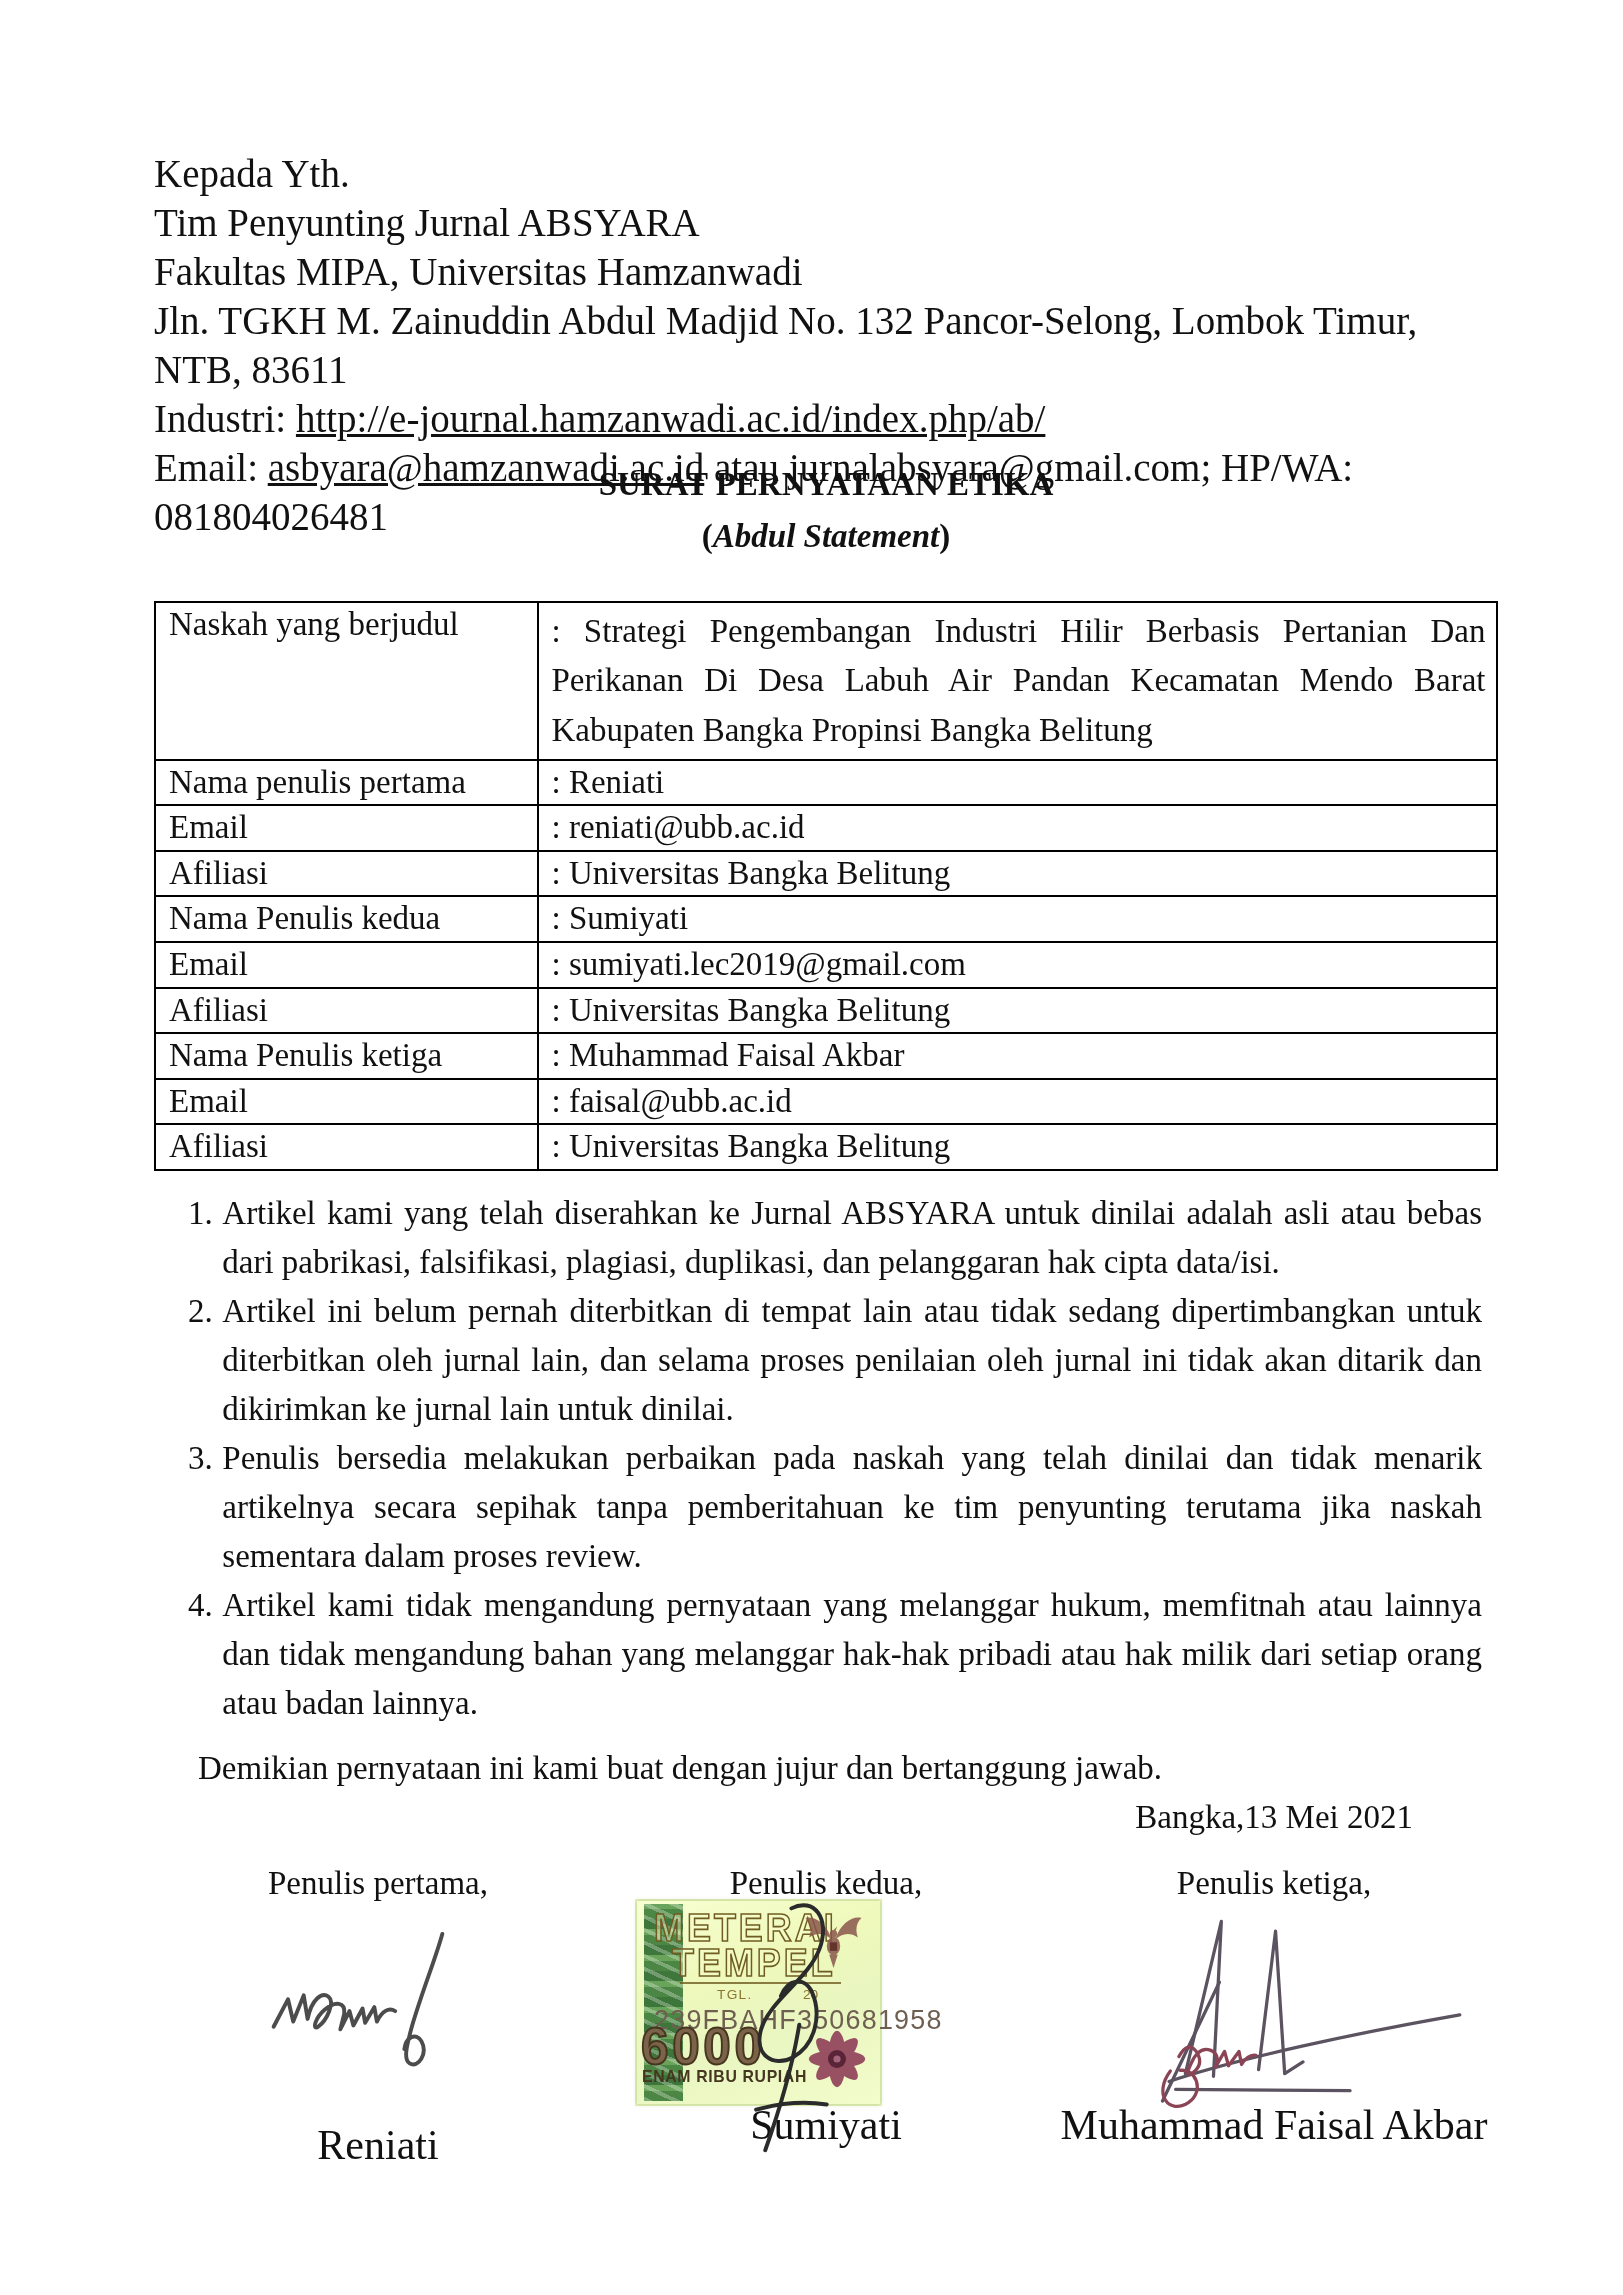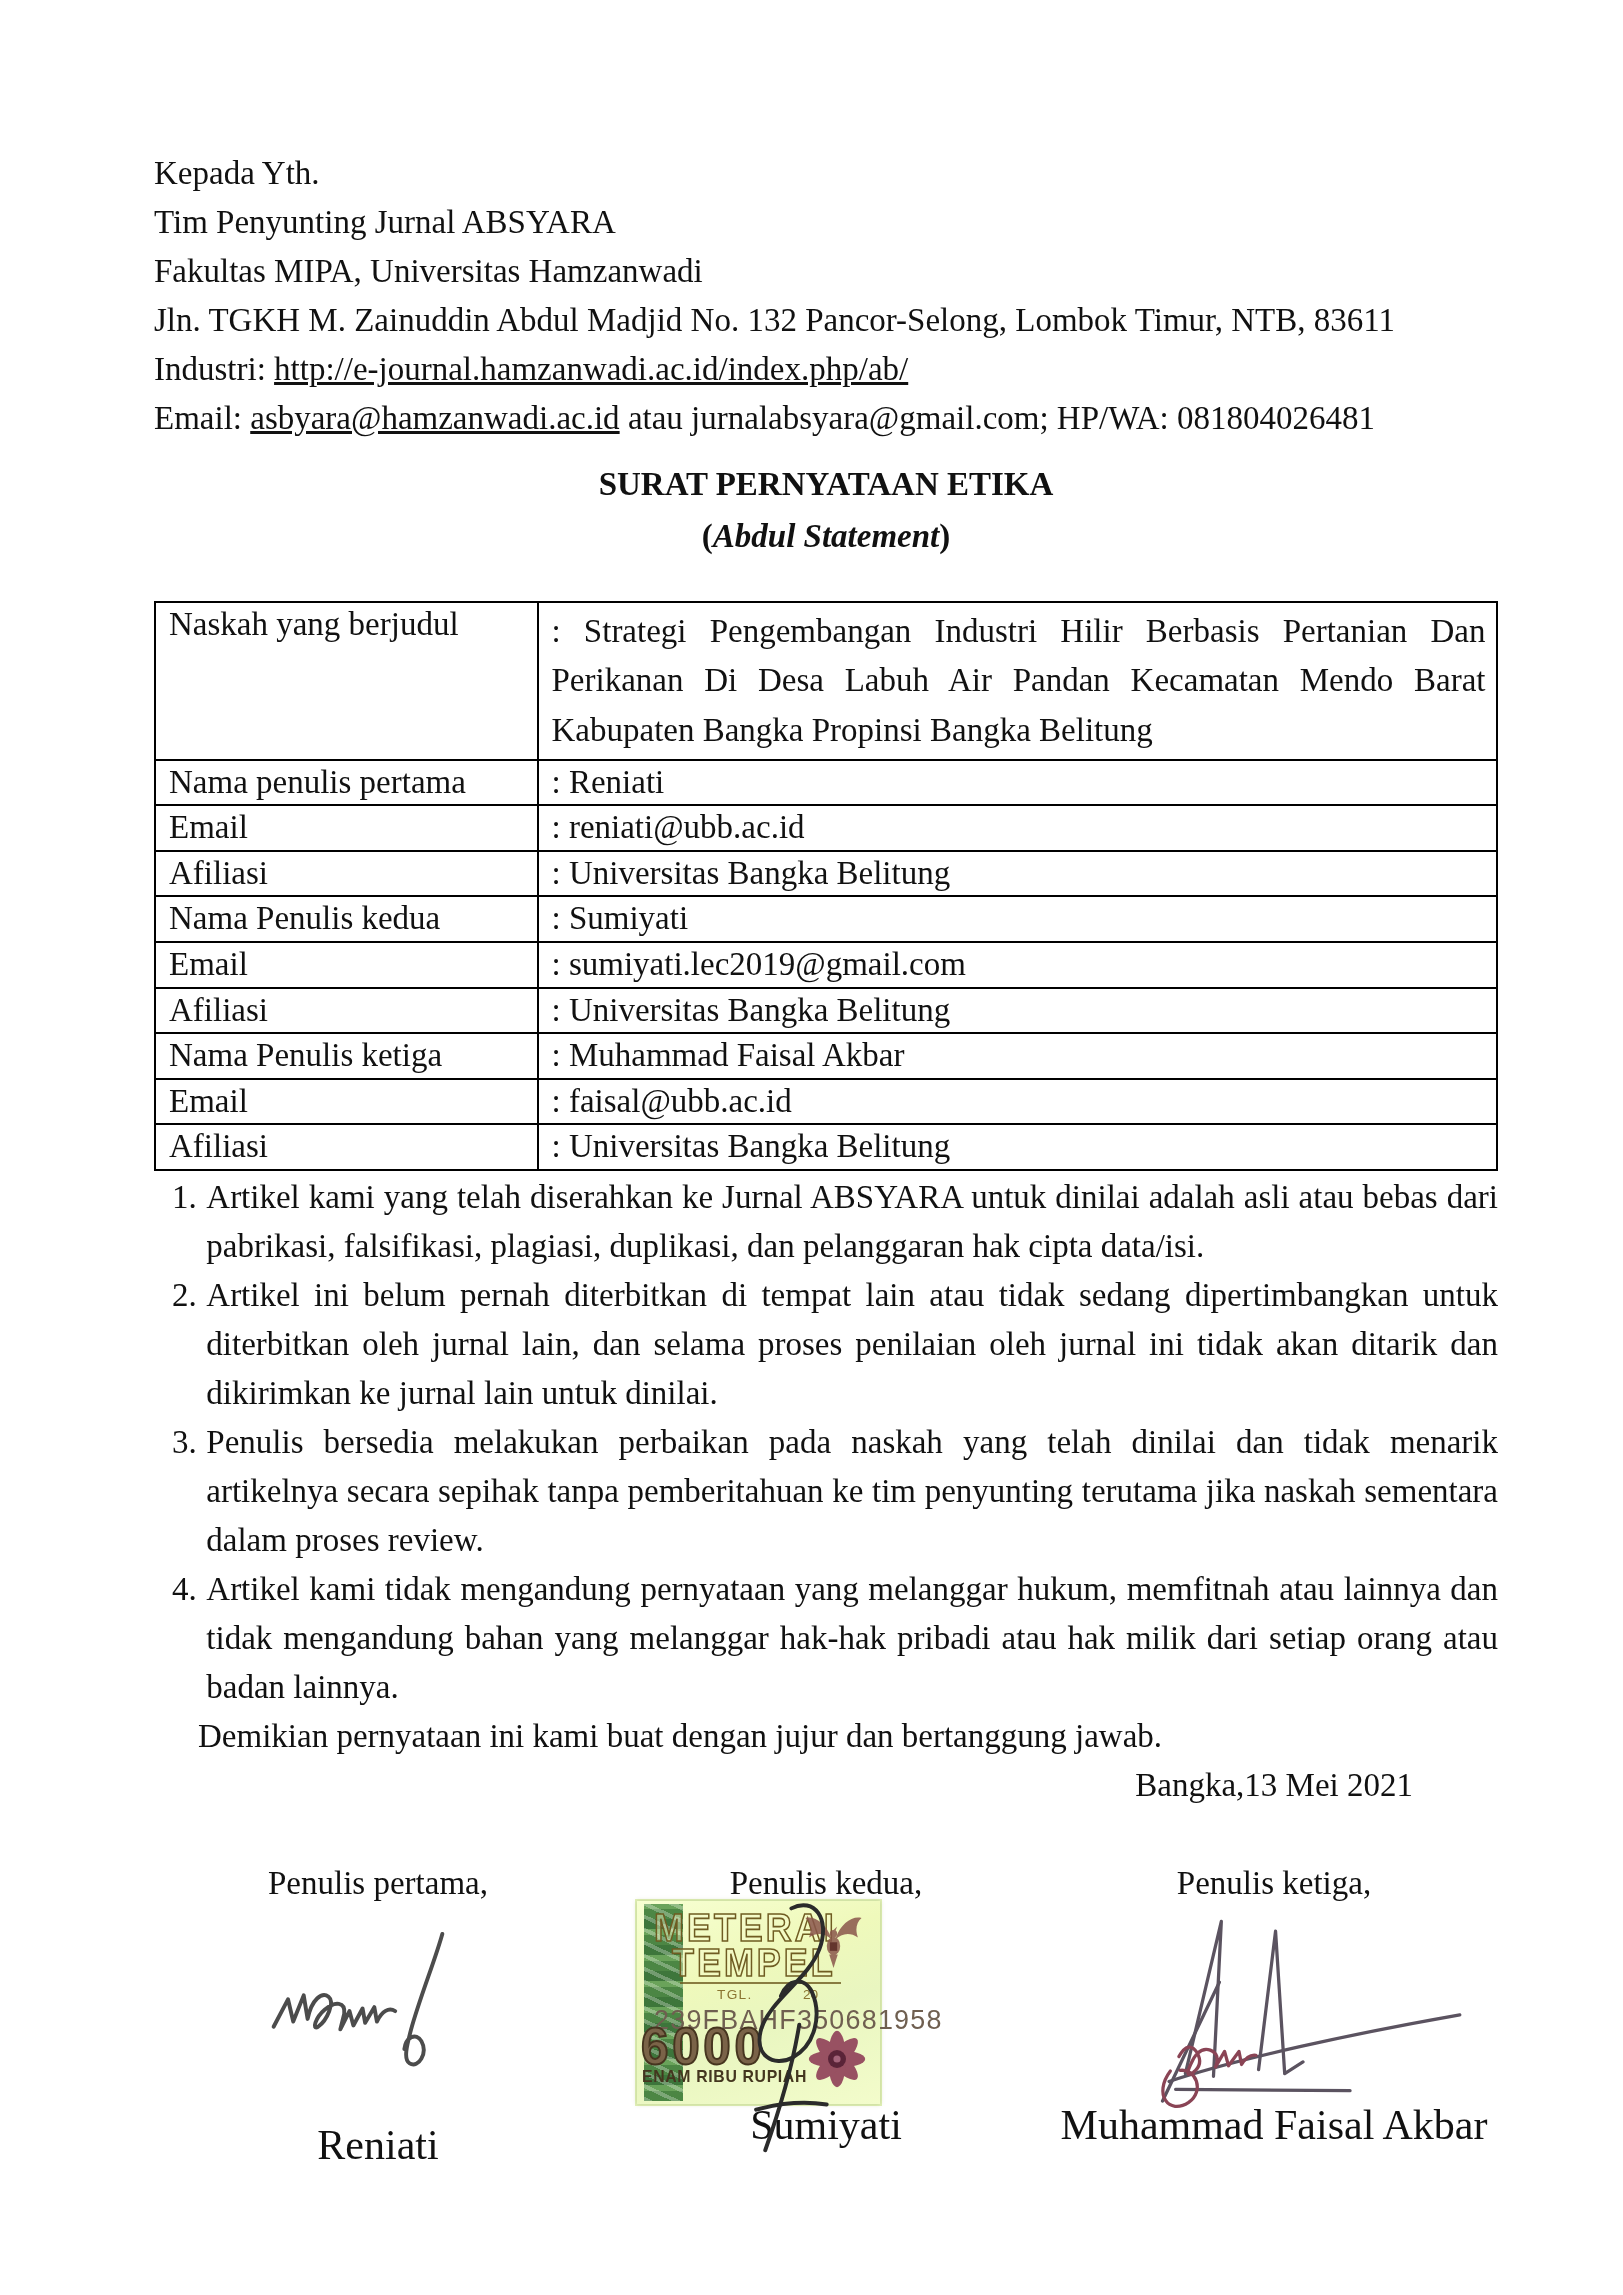--- a/index.html
+++ b/index.html
@@ -6,41 +6,41 @@
   .page{
     position:relative;
     width:1623px;height:2295px;
     background:#ffffff;
     font-family:"Liberation Serif", serif;
     color:#111;
     overflow:hidden;
   }
   .abs{position:absolute;left:154px;width:1344px;}
   
-  .address{top:149px;font-size:33px;line-height:49px;}
+  .address{top:149px;font-size:39px;line-height:49px;}
   .address a{color:#111;}
   
   .title-block{top:458px;text-align:center;font-size:33px;line-height:52px;font-weight:bold;}
   .title-block .sub i{font-style:italic;}
   
   .info-table-wrap{top:601px;}
   table.info{border-collapse:collapse;width:100%;table-layout:fixed;}
   table.info td{
     border:2.6px solid #000;
     font-size:33px;line-height:1.16;
     padding:2px 10.5px 3.3px 13px;
     vertical-align:middle;
   }
   td.lbl{width:357px;}
   td.val{}
   tr.first td{vertical-align:top;}
   tr.first td.val{text-align:justify;line-height:1.5;padding-top:3.9px;}
   
   .statement{top:1173px;font-size:33px;line-height:49px;}
-  .statement ol{margin:0;padding:0 0 0 51px;}
+  .statement ol{margin:16px;padding:0 0 0 51px;}
   .statement li{text-align:justify;padding-left:1.3px;}
   .closing{margin-top:0;margin-left:44px;}
   .date-line{text-align:right;padding-right:85px;}
   
   .roles-row{top:1864px;display:flex;font-size:33px;line-height:39px;}
   .roles-row span{flex:1;text-align:center;}
   .names-row{top:2108px;display:flex;font-size:42px;line-height:34px;}
   .names-row span{flex:1;text-align:center;}
   .names-row .shift-down{transform:translateY(19.6px);}
   .sig{position:absolute;}

